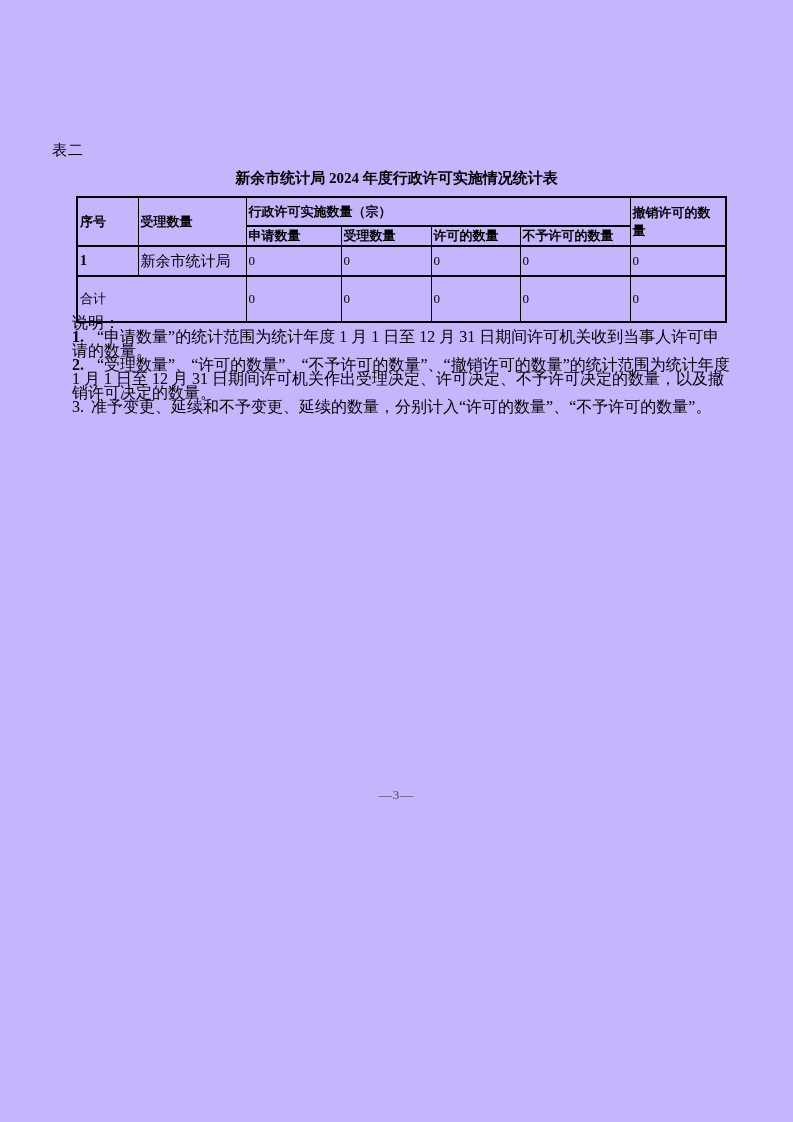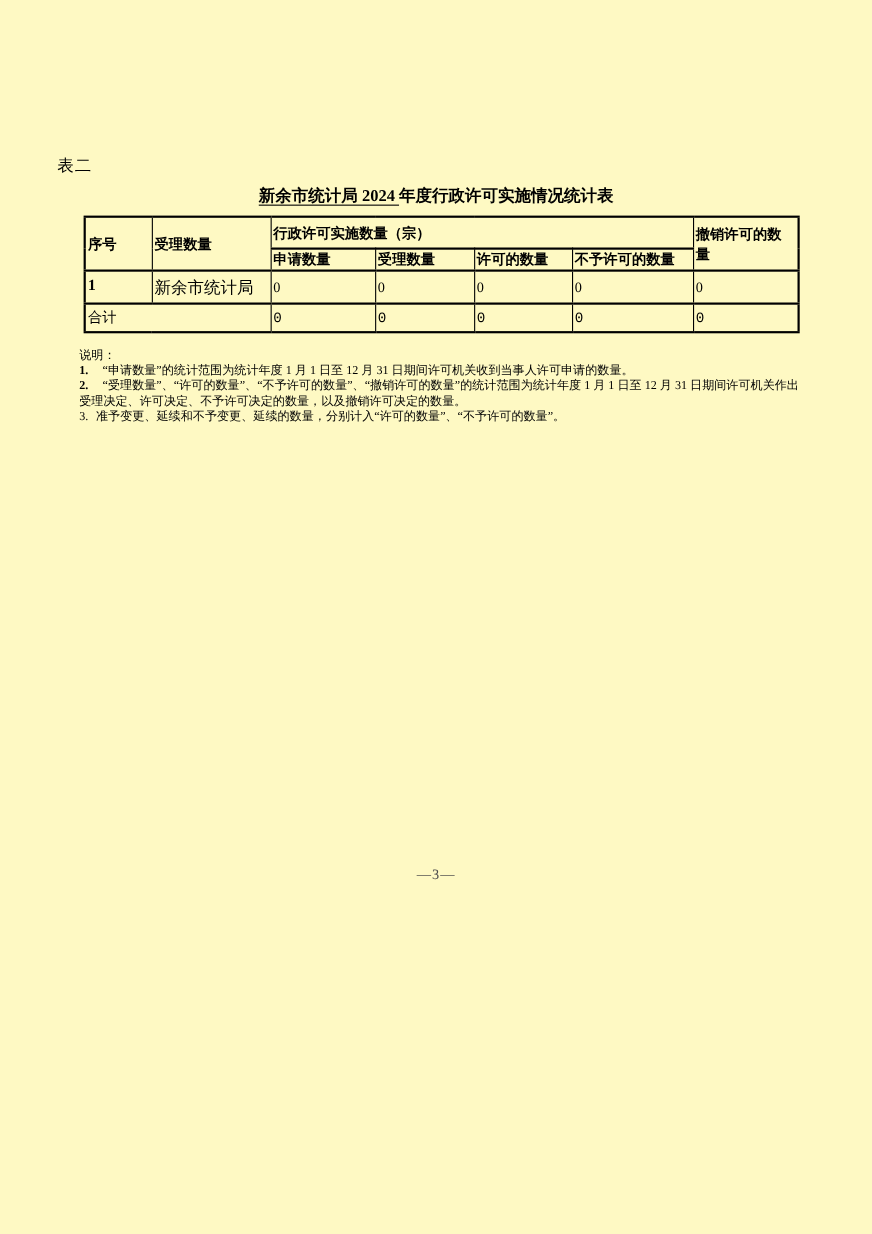--- a/index.html
+++ b/index.html
@@ -1,21 +1,21 @@
 <!DOCTYPE html>
 <html><head>
 <meta charset="utf-8">
 <style>
   * { margin: 0; padding: 0; box-sizing: border-box; }
   html, body { background: #e8e8e8; }
   .page {
     position: relative;
     width: 793px;
     height: 1122px;
-    background: #fef9c3;
+    background: #c4b5fd;
     margin: 0 auto;
     font-family: "Liberation Serif", "DejaVu Serif", serif;
     color: #000;
     overflow: hidden;
   }
   .table-label {
     position: absolute;
     left: 52px;
     top: 141px;
     font-size: 15px;
@@ -25,21 +25,20 @@
     position: absolute;
     left: 0;
     top: 169px;
     width: 793px;
     text-align: center;
     font-size: 15px;
     font-weight: bold;
     white-space: nowrap;
   }
   .doc-title .u {
-    text-decoration: underline;
     text-underline-offset: 3px;
   }
   table.stat-table {
     position: absolute;
     left: 76px;
     top: 196px;
     width: 649px;
     border-collapse: collapse;
     table-layout: fixed;
     border: 2px solid #000;
@@ -51,29 +50,29 @@
     text-align: left;
     vertical-align: middle;
     font-size: 13px;
     padding: 0 2px;
     overflow: hidden;
   }
   .stat-table th { font-weight: bold; }
   .stat-table .r1 { height: 29px; }
   .stat-table .r2 { height: 20px; }
   .stat-table .r3 { height: 30px; }
-  .stat-table .r4 { height: 26px; font-family: Liberation Mono, monospace; }
+  .stat-table .r4 { height: 46px; }
   .stat-table td.unit-cell { font-size: 15px; }
   .stat-table td.idx-cell { font-weight: bold; font-size: 14px; }
   .notes {
     position: absolute;
     left: 72px;
     top: 316px;
     width: 662px;
-    font-size: 11px;
+    font-size: 16px;
     line-height: 14px;
   }
   .notes .note-line { margin: 0; }
   .note-num { font-weight: bold; margin-right: 13px; }
   .note-num.plain { font-weight: normal; margin-right: 7px; }
   .page-number {
     position: absolute;
     left: 0;
     top: 787px;
     width: 793px;

